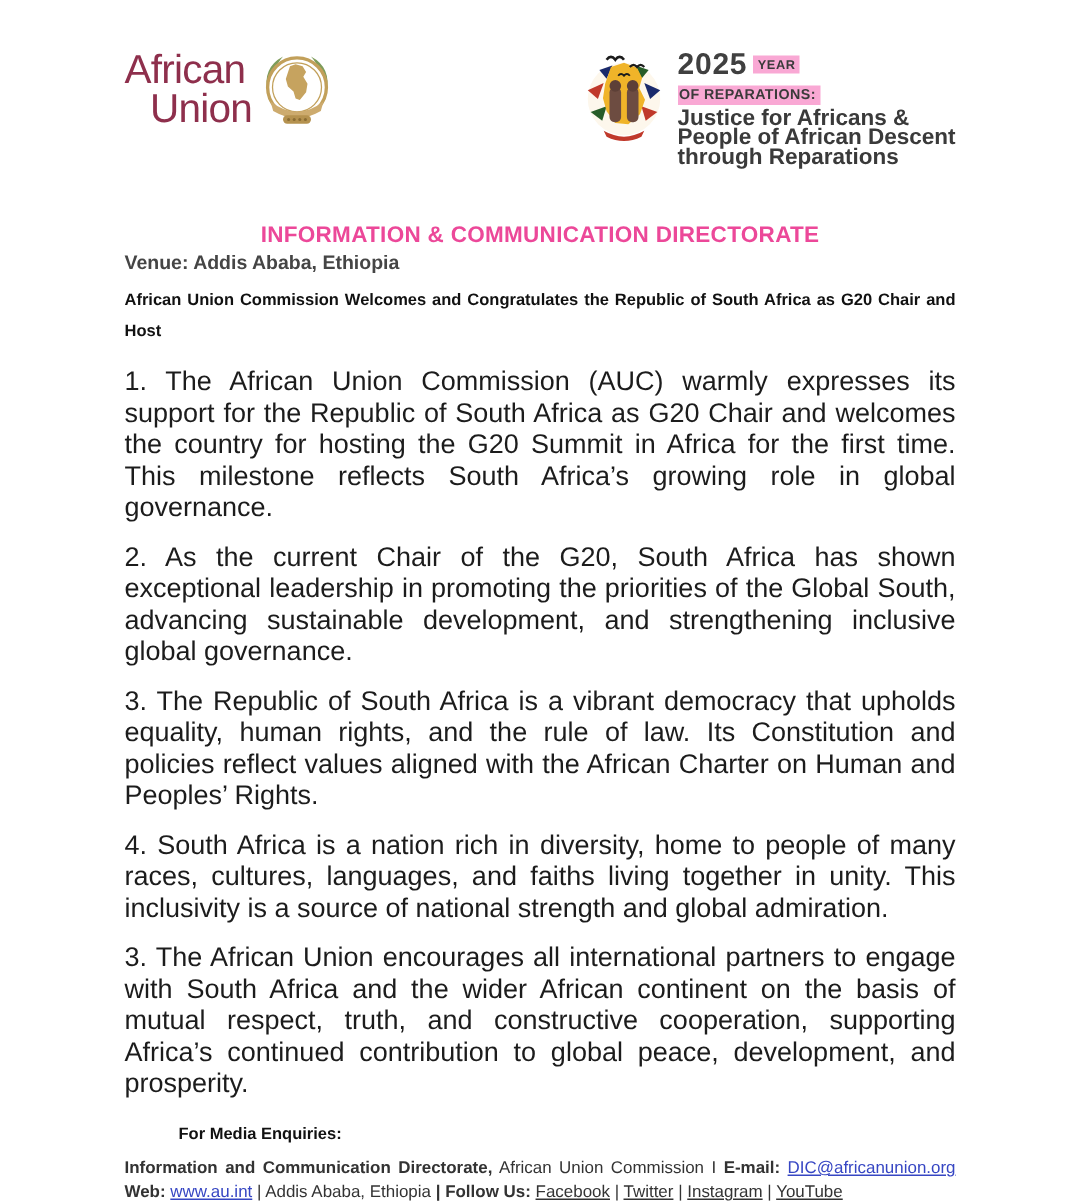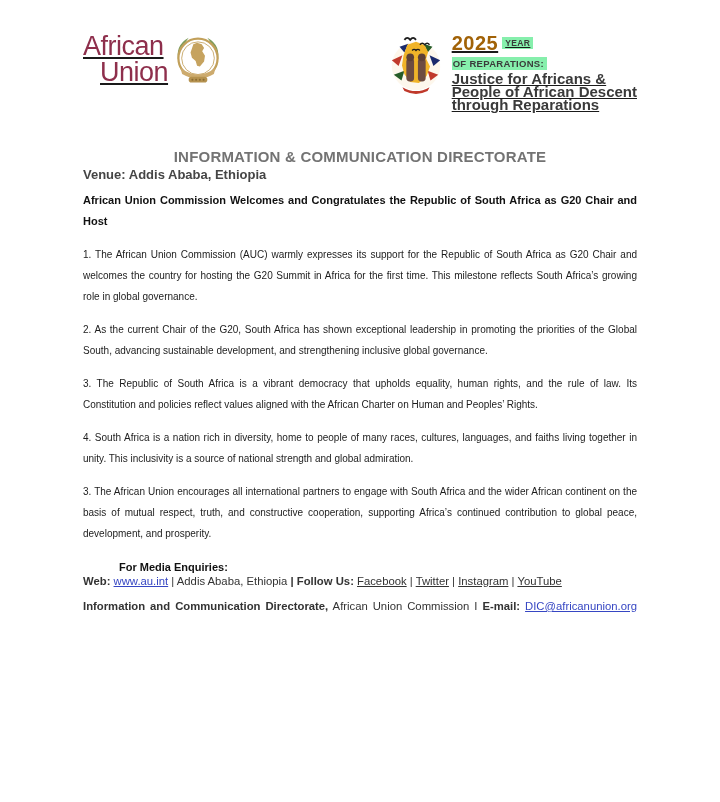--- a/index.html
+++ b/index.html
@@ -6,46 +6,46 @@
   html, body { background: #ffffff; }
   body {
     width: 720px; height: 802px;
     font-family: "Liberation Sans", sans-serif;
     color: #1a1a1a;
     overflow: hidden;
   }
   .page { width: 720px; height: 802px; padding: 28px 83px 0 83px; position: relative; background: #fff; }
 
   
-  .header { display: flex; justify-content: space-between; align-items: flex-start; height: 84px; text-decoration: underline; }
+  .header { display: flex; justify-content: space-between; align-items: flex-start; height: 84px; }
   .au-logo { display: flex; align-items: center; gap: 2px; }
   .au-wordmark { color: #8e2f4c; font-size: 27px; line-height: 26px; letter-spacing: -0.5px; font-weight: 400; }
   .au-wordmark .line2 { padding-left: 17px; }
   .au-emblem { display: inline-block; width: 56px; height: 62px; }
 
   .rep-logo { display: flex; gap: 7px; align-items: flex-start; padding-top: 2px; }
   .rep-emblem { display: inline-block; width: 58px; height: 70px; }
   .rep-text { padding-top: 3px; }
   .rep-year-row { display: flex; align-items: center; gap: 4px; }
-  .rep-year { font-size: 20px; font-weight: bold; color: #a16207; letter-spacing: 0.5px; line-height: 20px; }
-  .hl { background: #86efac; color: #3a3a3a; }
+  .rep-year { font-size: 20px; font-weight: bold; color: #404040; letter-spacing: 0.5px; line-height: 20px; }
+  .hl { background: #f9a8d4; color: #3a3a3a; }
   .rep-year-label { font-size: 8.5px; font-weight: bold; padding: 1px 3px; letter-spacing: 0.4px; }
   .rep-line2 { display: inline-block; font-size: 9.5px; font-weight: bold; padding: 1px 3px 1px 1px; margin: 1px 0 2px; letter-spacing: 0.3px; }
   .rep-line { font-size: 15px; font-weight: bold; color: #3a3a3a; line-height: 13px; }
 
   
-  .directorate-title { text-align: center; font-size: 15px; font-weight: bold; color: #737373; margin-top: 36px; letter-spacing: 0.2px; }
+  .directorate-title { text-align: center; font-size: 15px; font-weight: bold; color: #ec4899; margin-top: 36px; letter-spacing: 0.2px; }
   .meta-row { display: grid; grid-template-columns: 354px 1fr; margin-top: 16px; }
   .meta-text { font-size: 13px; font-weight: bold; color: #454545; line-height: 18px; }
   .venue { margin-top: 1px; }
 
   .headline { font-size: 11px; font-weight: bold; color: #111; line-height: 21px; margin-top: 6px; text-align: justify; }
 
   
-  .body-para { font-size: 10px; color: #1c1c1c; line-height: 21px; text-align: justify; margin-top: 12px; }
+  .body-para { font-size: 18px; color: #1c1c1c; line-height: 21px; text-align: justify; margin-top: 12px; }
 
   
   .media-label { font-size: 11px; font-weight: bold; color: #111; margin-top: 17px; padding-left: 36px; }
   .contact { font-size: 11.3px; color: #333; line-height: 16px; }
   .contact-line1 { margin-top: 9px; text-align: justify; text-align-last: justify; }
   .contact-line2 { margin-top: 0; }
   .b { font-weight: bold; }
   a { cursor: pointer; }
   .link-blue { color: #3646c3; text-decoration: underline; }
   .link-dark { color: #333; text-decoration: underline; }
@@ -120,17 +120,17 @@
   <div class="headline">African Union Commission Welcomes and Congratulates the Republic of South Africa as G20 Chair and Host</div>
 
   <p class="body-para">1. The African Union Commission (AUC) warmly expresses its support for the Republic of South Africa as G20 Chair and welcomes the country for hosting the G20 Summit in Africa for the first time. This milestone reflects South Africa’s growing role in global governance.</p>
   <p class="body-para">2. As the current Chair of the G20, South Africa has shown exceptional leadership in promoting the priorities of the Global South, advancing sustainable development, and strengthening inclusive global governance.</p>
   <p class="body-para">3. The Republic of South Africa is a vibrant democracy that upholds equality, human rights, and the rule of law. Its Constitution and policies reflect values aligned with the African Charter on Human and Peoples’ Rights.</p>
   <p class="body-para">4. South Africa is a nation rich in diversity, home to people of many races, cultures, languages, and faiths living together in unity. This inclusivity is a source of national strength and global admiration.</p>
   <p class="body-para">3. The African Union encourages all international partners to engage with South Africa and the wider African continent on the basis of mutual respect, truth, and constructive cooperation, supporting Africa’s continued contribution to global peace, development, and prosperity.</p>
 
   <div class="media-label">For Media Enquiries:</div>
 
+  <div class="contact contact-line1"><span class="b">Information and Communication Directorate,</span> <span>African Union Commission</span> <span>I</span> <span class="b">E-mail:</span> <a class="link-blue">DIC@africanunion.org</a></div>
+
   <div class="contact contact-line2"><span class="b">Web:</span> <a class="link-blue">www.au.int</a> <span>|</span> <span>Addis Ababa, Ethiopia</span> <span class="b">|</span> <span class="b">Follow Us:</span> <a class="link-dark">Facebook</a> <span>|</span> <a class="link-dark">Twitter</a> <span>|</span> <a class="link-dark">Instagram</a> <span>|</span> <a class="link-dark">YouTube</a></div>
-
-  <div class="contact contact-line1"><span class="b">Information and Communication Directorate,</span> <span>African Union Commission</span> <span>I</span> <span class="b">E-mail:</span> <a class="link-blue">DIC@africanunion.org</a></div>
 
 </div>
 
 </body></html>

